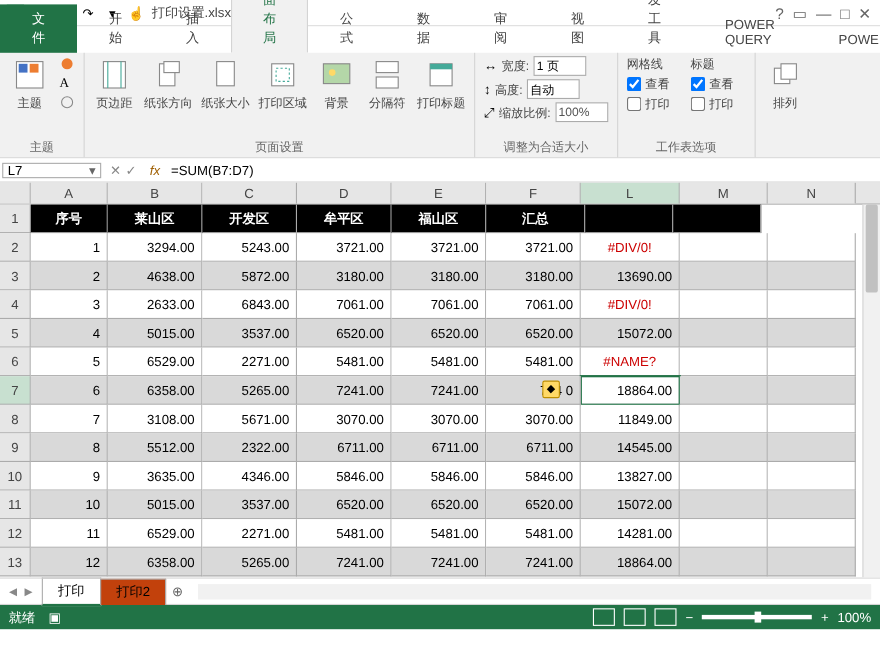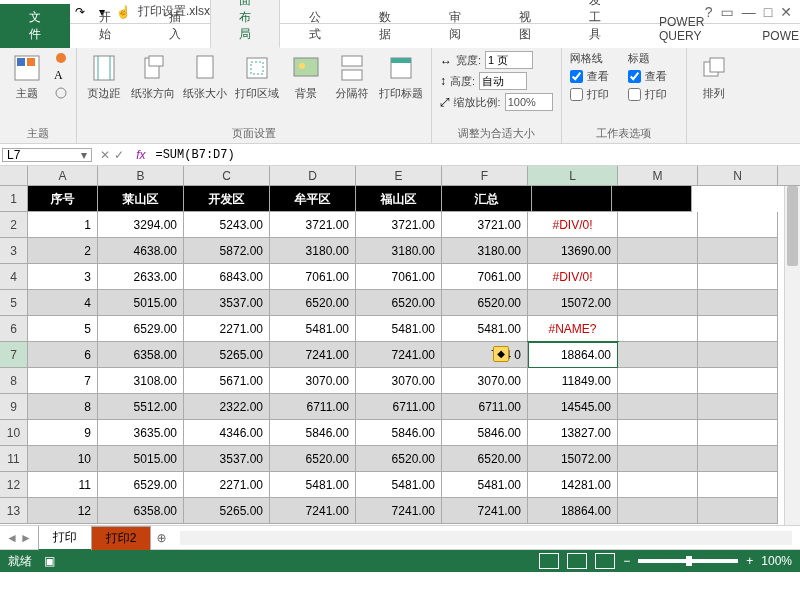--- a/index.html
+++ b/index.html
@@ -26,22 +26,22 @@
 .smallitem{display:flex;align-items:center;gap:4px;padding:1px 2px;cursor:pointer}
 .smallitem .lb{font-size:11px;color:#444}
 .chk{width:13px;height:13px}
 .numinput{width:48px;height:18px;border:1px solid #ababab;background:#fff;padding:0 2px;font-size:11px}
 .scale-group .smallitem{font-size:11px}
 .namebox-row{height:22px;display:flex;align-items:center;border-bottom:1px solid #d4d4d4;background:#fff}
 .namebox{width:90px;height:14px;border:1px solid #ababab;margin:0 2px;padding:0 4px;display:flex;align-items:center;justify-content:space-between}
 .namebox .dd{color:#666}
 .fxbtns{display:flex;gap:4px;padding:0 6px;color:#888}
 .fxbtns span{cursor:pointer}
-.fx{font-style:italic;padding:0 6px;color:#a21caf}
-.formula{flex:1;padding:0 4px;font-family:Liberation Mono, monospace}
+.fx{font-style:italic;padding:0 6px;color:#a16207}
+.formula{flex:1;padding:0 4px;font-family:Liberation Sans, sans-serif}
 .grid-area{position:relative;height:360px;overflow:hidden;border-bottom:1px solid #d4d4d4}
 .colhdrs{display:flex;height:20px;background:#e6e6e6;border-bottom:1px solid #ababab}
 .corner{width:28px;border-right:1px solid #ababab;background:#e6e6e6}
 .colhdr{border-right:1px solid #ababab;text-align:center;line-height:20px;color:#444;background:#e6e6e6}
 .colhdr.sel{background:#c8e0d0}
 .rows{}
 .row{display:flex;height:26px}
 .row.sel .rowhdr{background:#c8e0d0}
 .rowhdr{width:28px;border-right:1px solid #ababab;border-bottom:1px solid #ababab;text-align:center;line-height:26px;background:#e6e6e6;color:#444}
 .cell{border-right:1px solid #ababab;border-bottom:1px solid #ababab;padding:0 6px;line-height:26px;text-align:right;background:#fff;overflow:hidden;white-space:nowrap}

